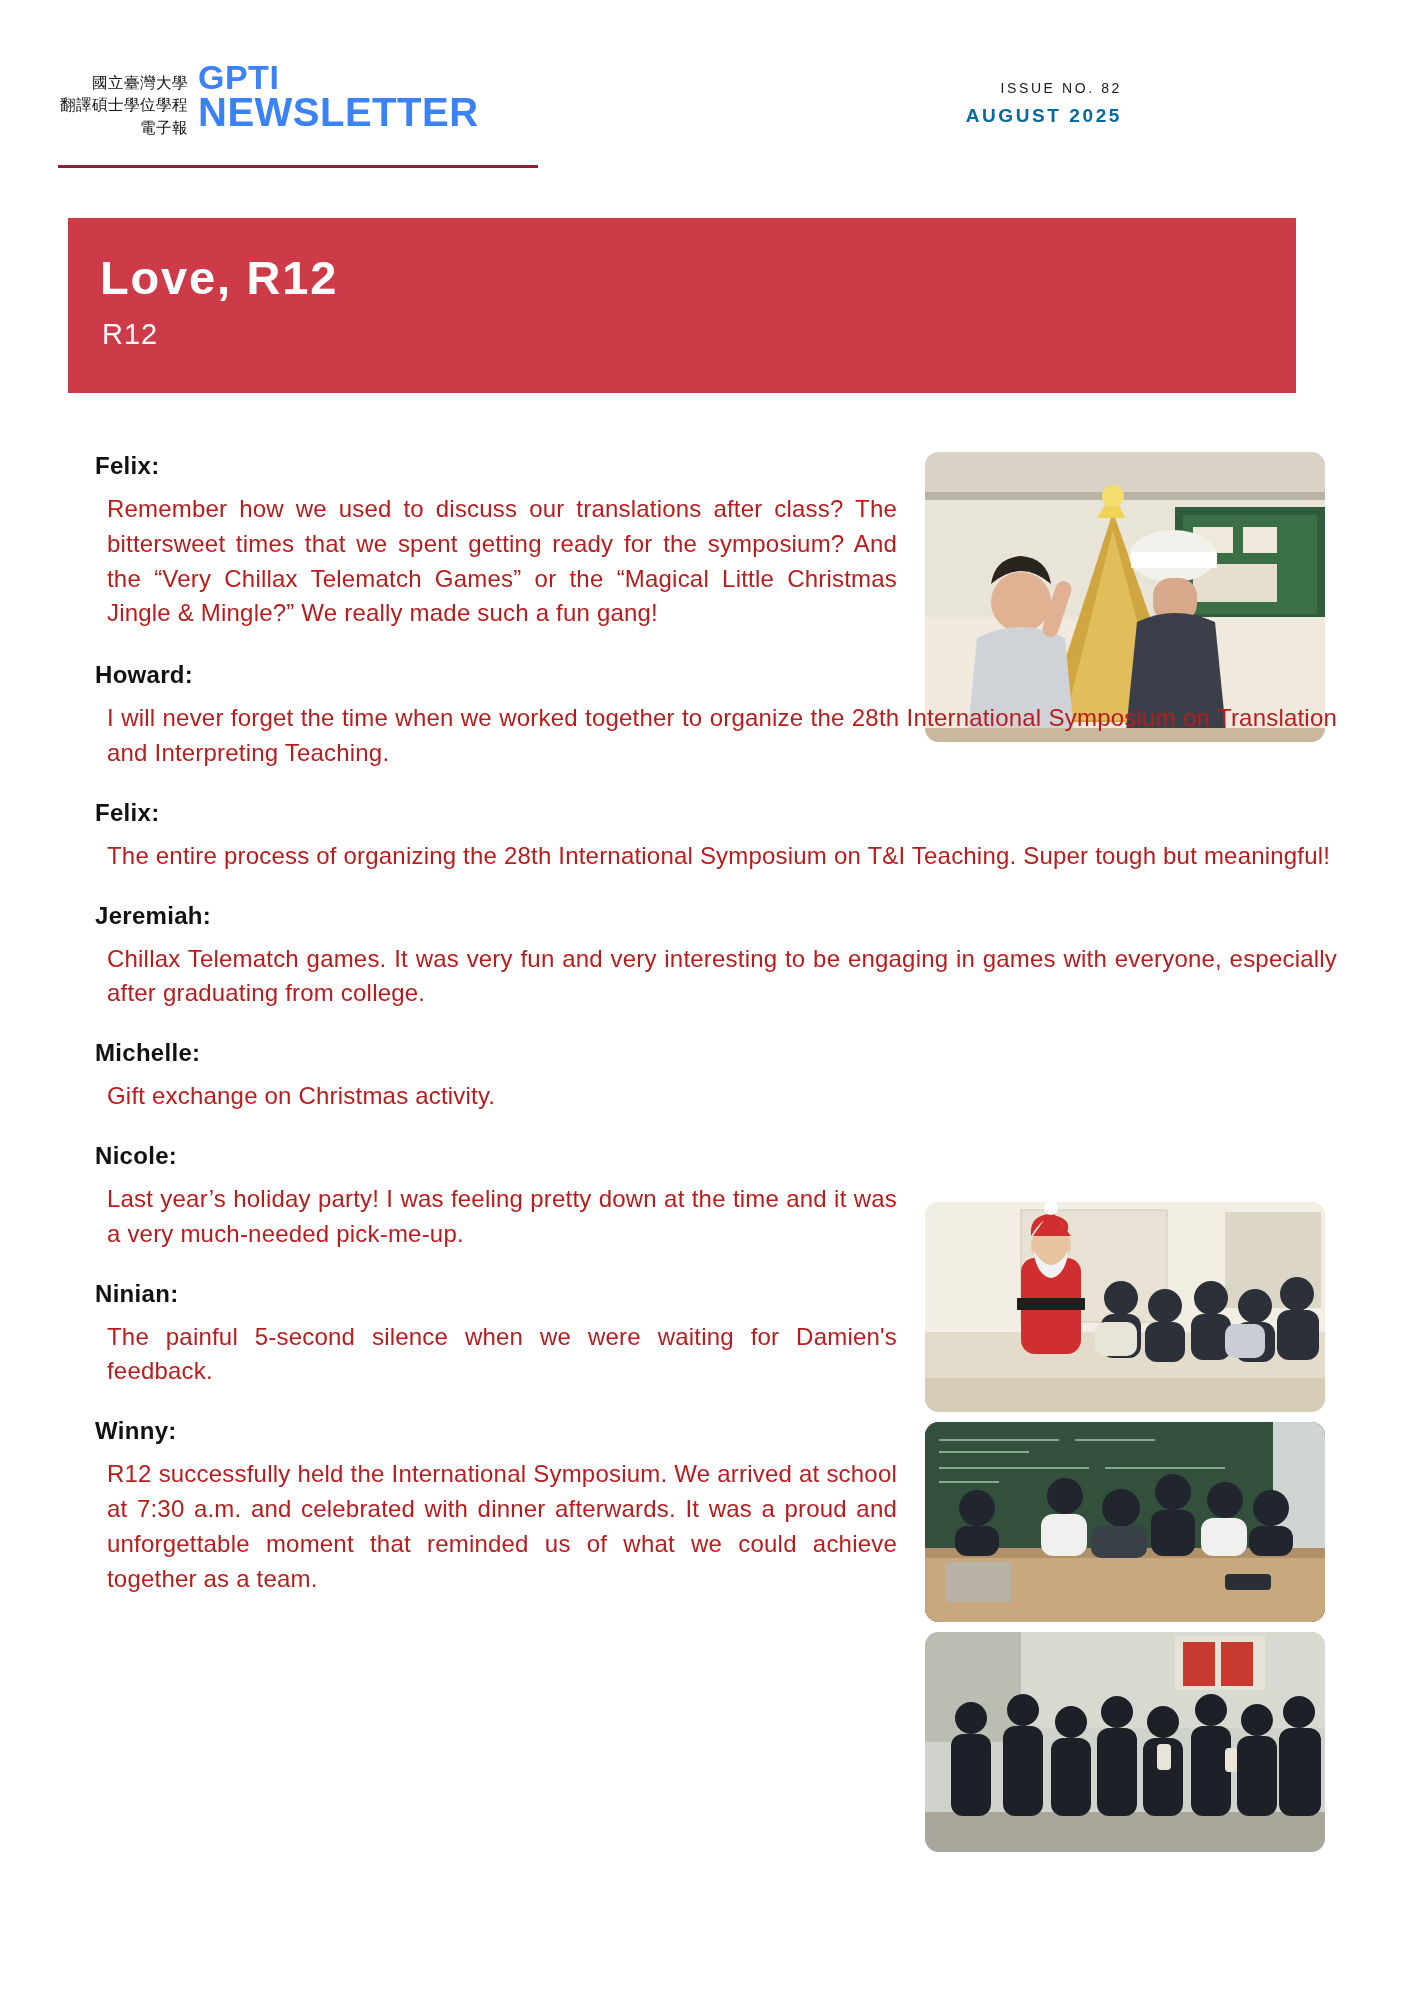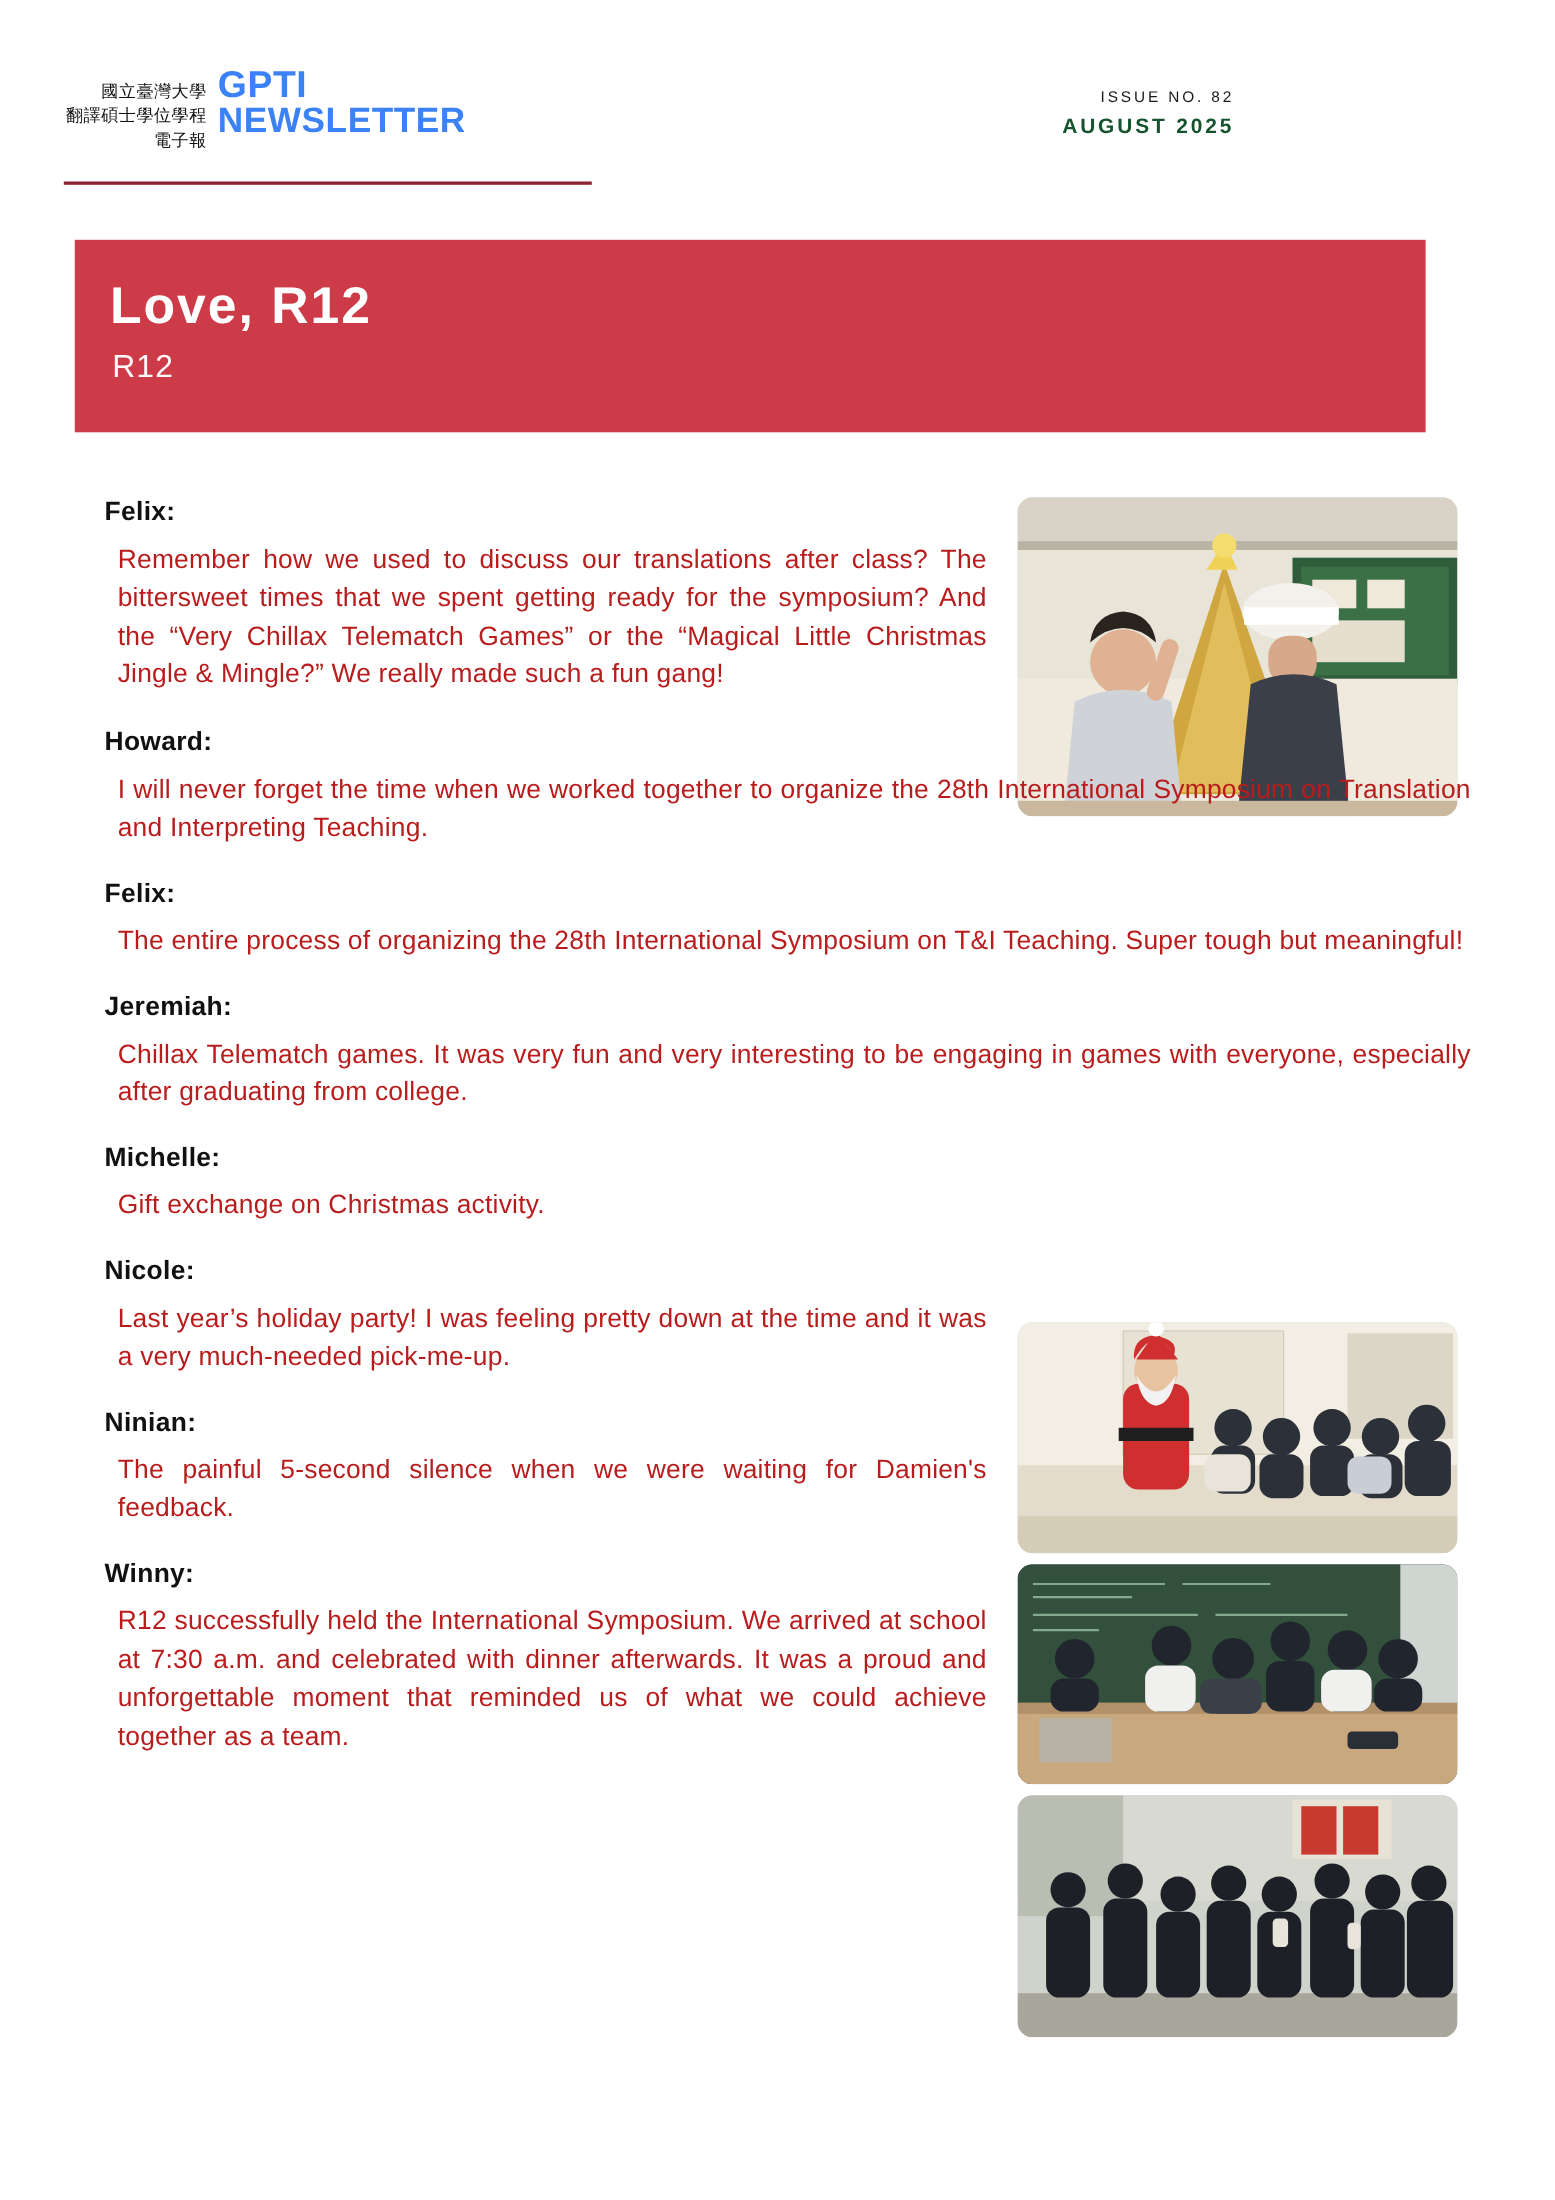--- a/index.html
+++ b/index.html
@@ -44,21 +44,21 @@
   }
   .logo-en {
     font-family: "Liberation Sans", sans-serif;
     font-weight: bold;
     color: #3b82f6;
     font-size: 40px;
     line-height: 0.94;
     letter-spacing: 0.5px;
   }
   .logo-en .l1 { display: block; font-size: 34px; }
-  .logo-en .l2 { display: block; font-size: 32px; }
+  .logo-en .l2 { display: block; font-size: 40px; }
   .logo-rule {
     position: absolute;
     left: 58px;
     top: 165px;
     width: 480px;
     height: 3px;
     background: #8e2331;
   }
   .issue-block {
     position: absolute;
@@ -69,21 +69,21 @@
   .issue-no {
     font-size: 14px;
     letter-spacing: 2.6px;
     font-weight: 500;
     color: #1a1a1a;
   }
   .issue-date {
     font-size: 19px;
     letter-spacing: 2.6px;
     font-weight: bold;
-    color: #14532d;
+    color: #0369a1;
     margin-top: 9px;
   }
 
   
   .banner {
     position: absolute;
     left: 68px;
     top: 218px;
     width: 1228px;
     height: 175px;

